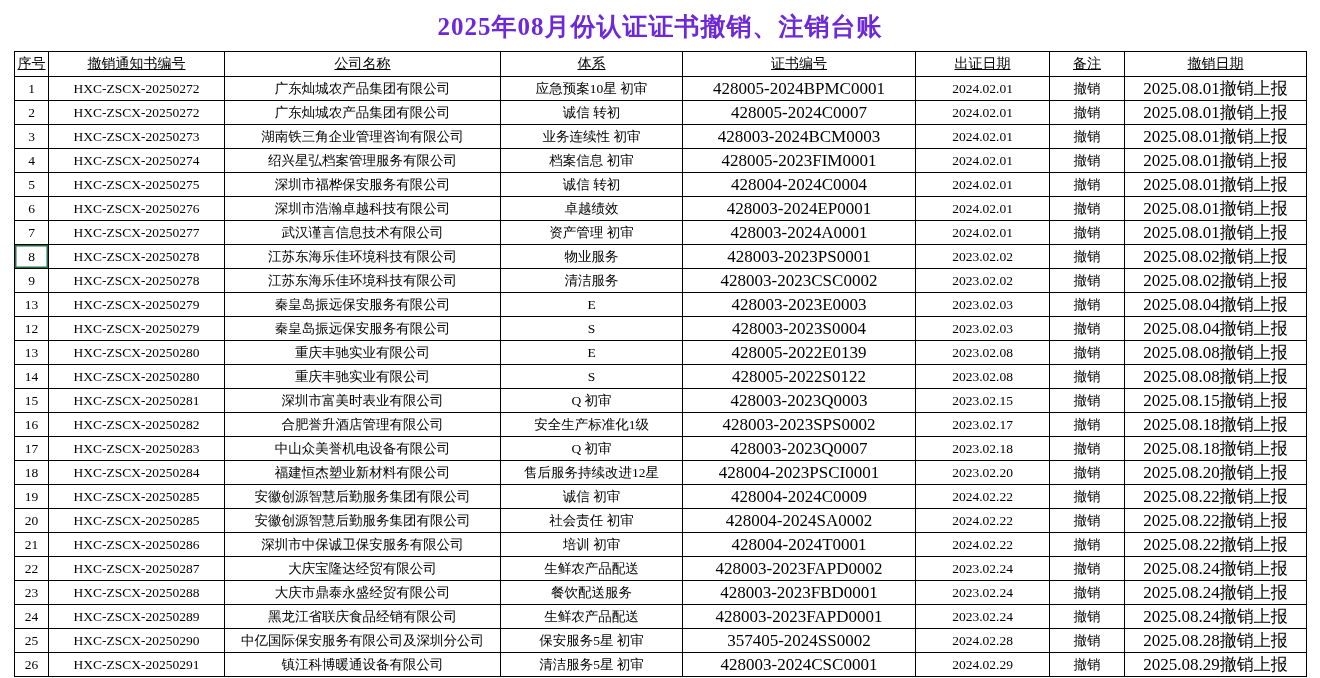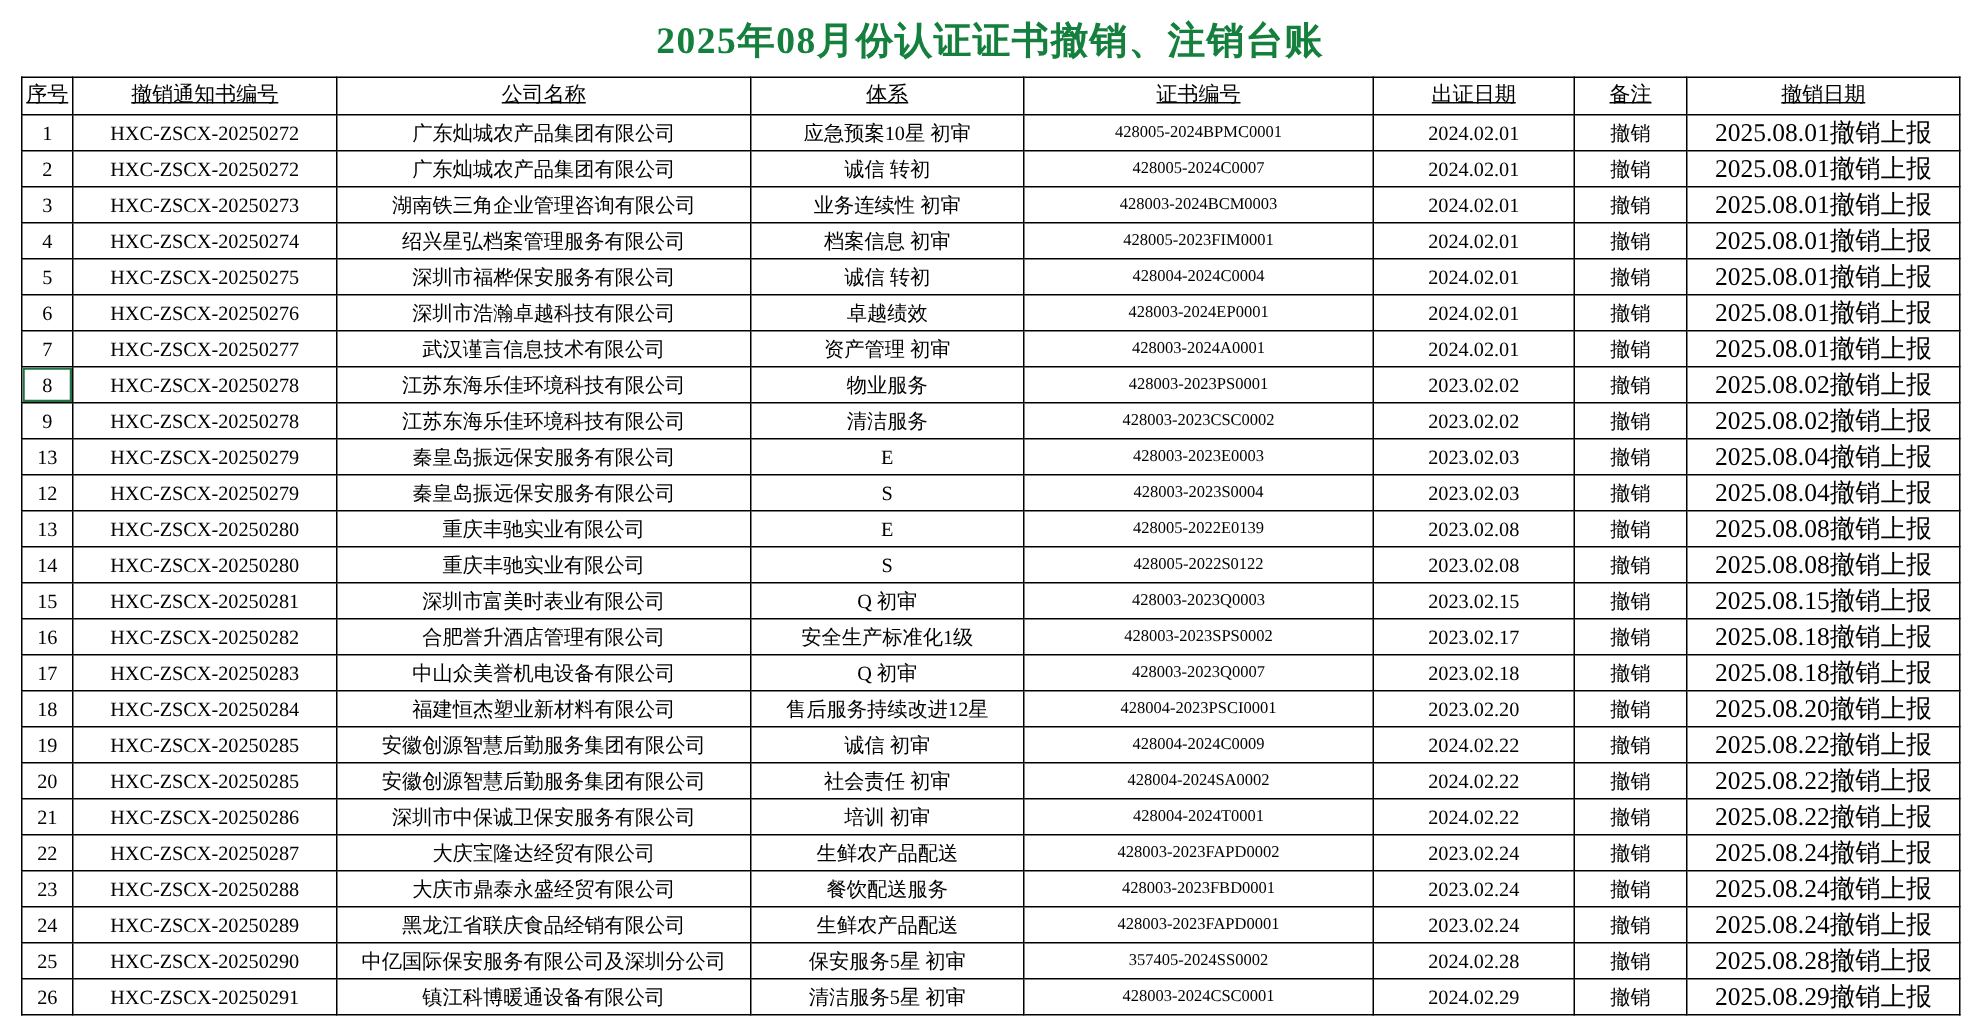--- a/index.html
+++ b/index.html
@@ -15,21 +15,21 @@
     overflow: hidden;
   }
   .page {
     position: relative;
     width: 1320px;
     height: 678px;
     box-sizing: border-box;
   }
   .doc-title {
     text-align: center;
-    color: #15803d;
+    color: #6d28d9;
     font-size: 25px;
     font-weight: bold;
     letter-spacing: 1px;
     padding-top: 10px;
     padding-bottom: 8px;
     font-family: "Liberation Serif", "DejaVu Serif", serif;
   }
   .table-wrap {
     padding: 0 14px 0 14px;
   }
@@ -65,21 +65,21 @@
   col.c-system   { width: 182px; }
   col.c-certno   { width: 233px; }
   col.c-issued   { width: 134px; }
   col.c-remark   { width: 75px; }
   col.c-revoked  { width: 182px; }
 
   td.cell-idx { font-size: 13.5px; }
   td.cell-notice { font-size: 13.5px; letter-spacing: 0px; }
   td.cell-company { font-size: 13.5px; }
   td.cell-system { font-size: 13.5px; }
-  td.cell-certno { font-size: 11px; }
+  td.cell-certno { font-size: 17px; }
   td.cell-issued { font-size: 13.5px; }
   td.cell-remark { font-size: 13.5px; }
   td.cell-revoked { font-size: 17px; }
 
   
   tr.row-selected td.cell-idx {
     box-shadow: inset 0 0 0 1.5px #217346;
   }
 </style>
 </head>

